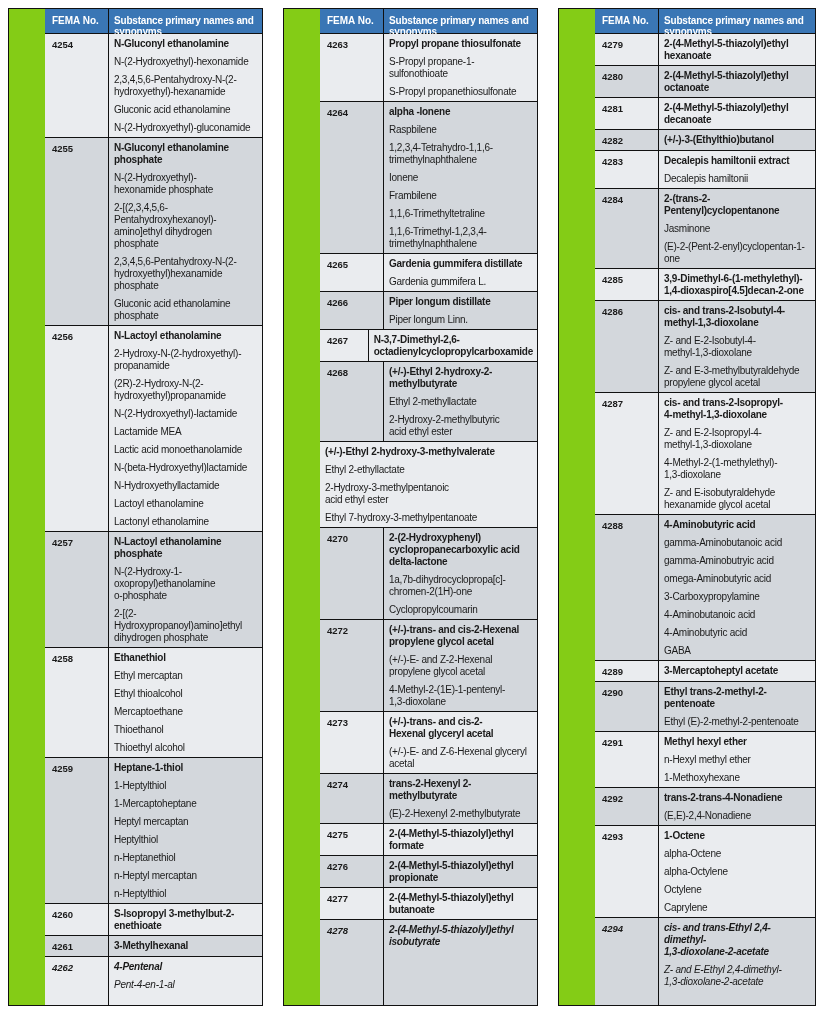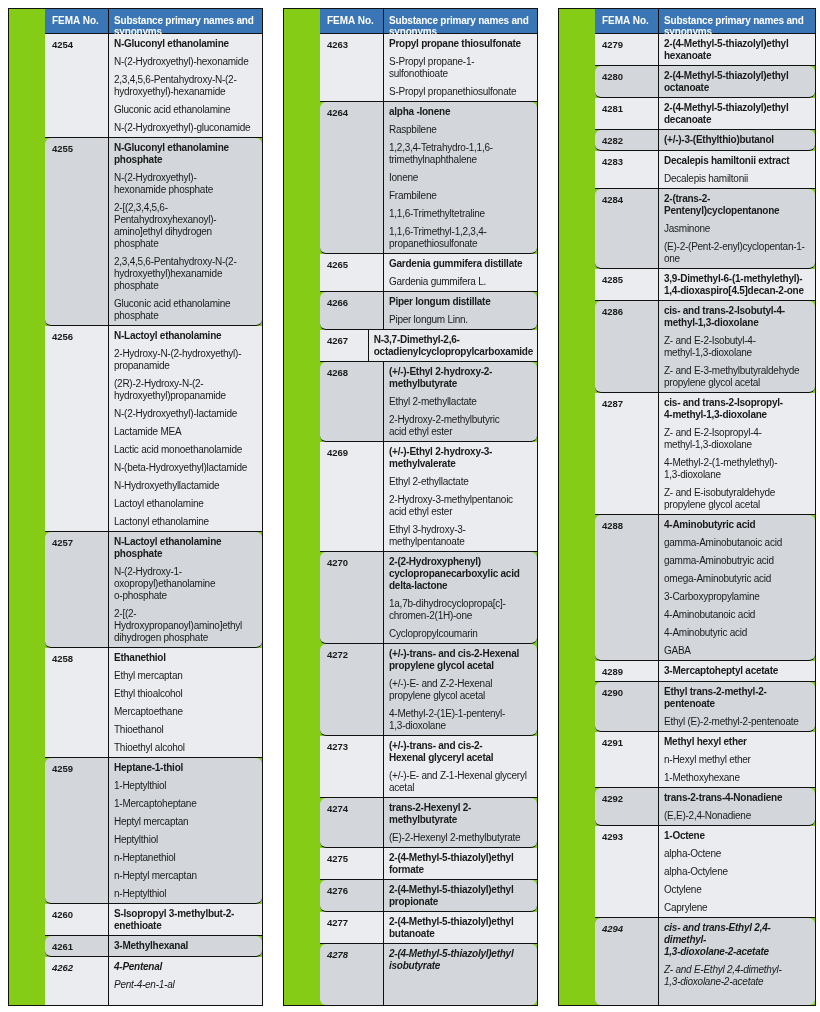--- a/index.html
+++ b/index.html
@@ -9,21 +9,21 @@
          display: flex; flex-direction: column; box-sizing: border-box; padding-left: 36px; }
   .col.c1 { left: 8px; width: 255px; }
   .col.c2 { left: 283px; width: 255px; }
   .col.c3 { left: 558px; width: 258px; }
   .hdr { display: flex; background: #3a76b5; color: #fff; font-weight: bold; font-size: 10px;
          height: 24px; border-bottom: 1px solid #111; flex: 0 0 auto; }
   .hdr .n { width: 64px; padding: 6px 0 0 7px; box-sizing: border-box; border-right: 1px solid #111; }
   .hdr .s { flex: 1; padding: 6px 0 0 5px; box-sizing: border-box; letter-spacing: -0.2px; }
   .rows { flex: 1; display: flex; flex-direction: column; }
   .row { display: flex; border-bottom: 1px solid #111; background: #eaecef; }
-  .row.alt { background: #d3d7dc; border-radius: 6px; }
+  .row.alt { background: #d3d7dc; }
   .row:last-child { border-bottom: none; flex: 1; font-style: italic; }
   .row .n { width: 64px; box-sizing: border-box; padding: 5px 0 4px 7px; font-size: 9.5px; font-weight: bold;
             border-right: 1px solid #111; }
   .row .s { flex: 1; padding: 4px 4px 3px 5px; box-sizing: border-box; font-size: 10px; letter-spacing: -0.25px; }
   .nm { line-height: 12px; margin-bottom: 6px; white-space: pre-line; }
   .nm:last-child { margin-bottom: 0; }
   .nm.p { font-weight: bold; }
 </style>
 </head>
 <body>
@@ -149,21 +149,21 @@
         <div class="n">4264</div>
         <div class="s">
           <div class="nm p">alpha -Ionene</div>
           <div class="nm">Raspbilene</div>
           <div class="nm">1,2,3,4-Tetrahydro-1,1,6-
 trimethylnaphthalene</div>
           <div class="nm">Ionene</div>
           <div class="nm">Frambilene</div>
           <div class="nm">1,1,6-Trimethyltetraline</div>
           <div class="nm">1,1,6-Trimethyl-1,2,3,4-
-propanethiosulfonate</div>
+trimethylnaphthalene</div>
         </div>
       </div>
       <div class="row">
         <div class="n">4265</div>
         <div class="s">
           <div class="nm p">Gardenia gummifera distillate</div>
           <div class="nm">Gardenia gummifera L.</div>
         </div>
       </div>
       <div class="row alt">
@@ -183,27 +183,26 @@
       <div class="row alt">
         <div class="n">4268</div>
         <div class="s">
           <div class="nm p">(+/-)-Ethyl 2-hydroxy-2-methylbutyrate</div>
           <div class="nm">Ethyl 2-methyllactate</div>
           <div class="nm">2-Hydroxy-2-methylbutyric
 acid ethyl ester</div>
         </div>
       </div>
       <div class="row">
-        <div class="n">4269</div>
         <div class="s">
           <div class="nm p">(+/-)-Ethyl 2-hydroxy-3-methylvalerate</div>
           <div class="nm">Ethyl 2-ethyllactate</div>
           <div class="nm">2-Hydroxy-3-methylpentanoic
 acid ethyl ester</div>
-          <div class="nm">Ethyl 3-hydroxy-3-methylpentanoate</div>
+          <div class="nm">Ethyl 7-hydroxy-3-methylpentanoate</div>
         </div>
       </div>
       <div class="row alt">
         <div class="n">4270</div>
         <div class="s">
           <div class="nm p">2-(2-Hydroxyphenyl)
 cyclopropanecarboxylic acid delta-lactone</div>
           <div class="nm">1a,7b-dihydrocyclopropa[c]-
 chromen-2(1H)-one</div>
           <div class="nm">Cyclopropylcoumarin</div>
@@ -218,21 +217,21 @@
 propylene glycol acetal</div>
           <div class="nm">4-Methyl-2-(1E)-1-pentenyl-
 1,3-dioxolane</div>
         </div>
       </div>
       <div class="row">
         <div class="n">4273</div>
         <div class="s">
           <div class="nm p">(+/-)-trans- and cis-2-
 Hexenal glyceryl acetal</div>
-          <div class="nm">(+/-)-E- and Z-1-Hexenal glyceryl acetal</div>
+          <div class="nm">(+/-)-E- and Z-6-Hexenal glyceryl acetal</div>
         </div>
       </div>
       <div class="row alt">
         <div class="n">4274</div>
         <div class="s">
           <div class="nm p">trans-2-Hexenyl 2-methylbutyrate</div>
           <div class="nm">(E)-2-Hexenyl 2-methylbutyrate</div>
         </div>
       </div>
       <div class="row">
@@ -328,21 +327,21 @@
       <div class="row">
         <div class="n">4287</div>
         <div class="s">
           <div class="nm p">cis- and trans-2-Isopropyl-
 4-methyl-1,3-dioxolane</div>
           <div class="nm">Z- and E-2-Isopropyl-4-
 methyl-1,3-dioxolane</div>
           <div class="nm">4-Methyl-2-(1-methylethyl)-
 1,3-dioxolane</div>
           <div class="nm">Z- and E-isobutyraldehyde
-propylene glycol acetal</div>
+hexanamide glycol acetal</div>
         </div>
       </div>
       <div class="row alt">
         <div class="n">4288</div>
         <div class="s">
           <div class="nm p">4-Aminobutyric acid</div>
           <div class="nm">gamma-Aminobutanoic acid</div>
           <div class="nm">gamma-Aminobutryic acid</div>
           <div class="nm">omega-Aminobutyric acid</div>
           <div class="nm">3-Carboxypropylamine</div>

